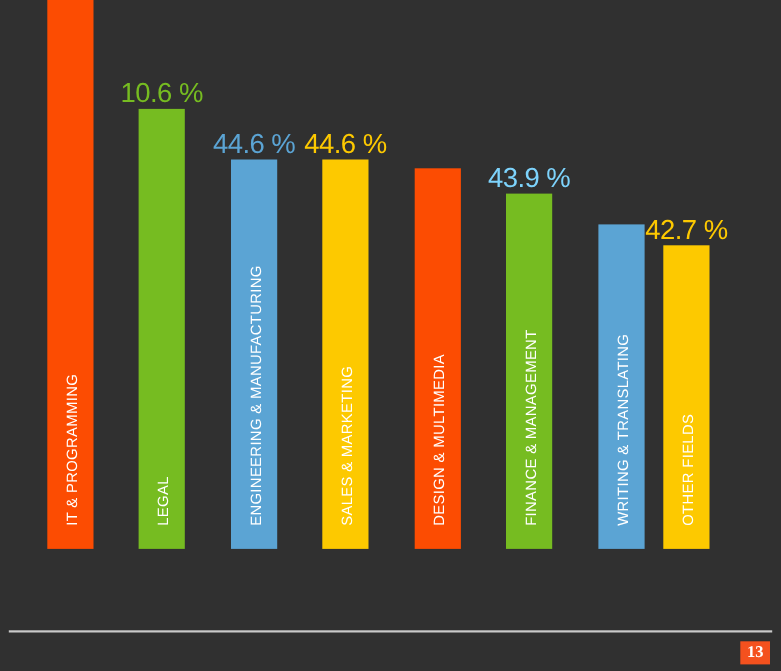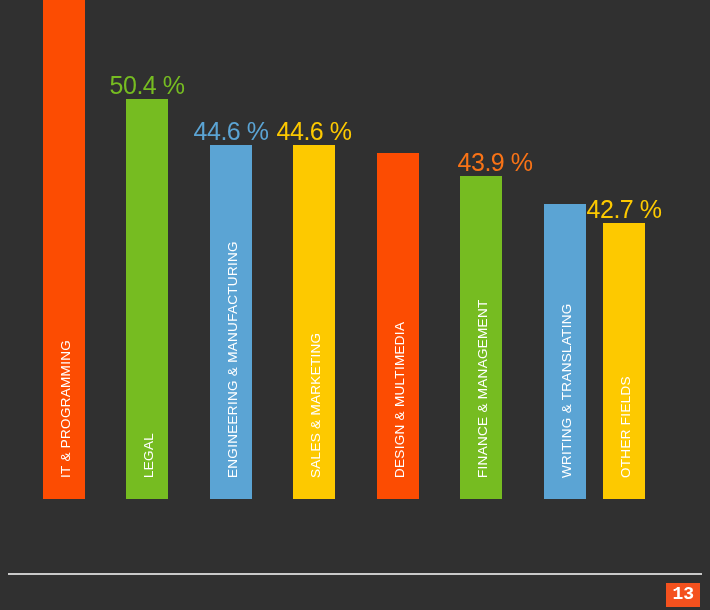--- a/index.html
+++ b/index.html
@@ -88,44 +88,44 @@
   }
   .footer-text {
     color: #d8d8d8;
     font-size: 14px;
     font-family: "Liberation Sans", sans-serif;
     letter-spacing: 0.1px;
   }
   .page-badge {
     background: #f4511e;
     color: #ffffff;
-    font-size: 18px;
+    font-size: 15px;
     font-weight: bold;
     padding: 2px 6px 2px 6px;
     min-width: 12px;
     text-align: center;
-    font-family: Liberation Mono, monospace;
+    font-family: Liberation Serif, serif;
     line-height: 1.1;
   }
 </style>
 </head>
 <body>
 
 <div class="slide">
 
   <div class="chart-area" id="chart-area">
       <div class="bar-group" style="left: 43px; bottom: 57px;">
         <div class="bar-rect" style="height: 500px; background: rgb(252, 76, 2);">
           <div class="label-wrap">
             <div class="vlabel">IT &amp; PROGRAMMING</div>
           </div>
         </div>
       </div>
       <div class="bar-group" style="left: 126px; bottom: 57px;">
-        <div class="bar-value" style="color: rgb(118, 188, 33);">50.4 %</div>
+        <div class="bar-value" style="color: rgb(118, 188, 33);">10.6 %</div>
         <div class="bar-rect" style="height: 400px; background: rgb(118, 188, 33);">
           <div class="label-wrap">
             <div class="vlabel">LEGAL</div>
           </div>
         </div>
       </div>
       <div class="bar-group" style="left: 210px; bottom: 57px;">
         <div class="bar-value" style="color: rgb(91, 164, 212);">44.6 %</div>
         <div class="bar-rect" style="height: 354px; background: rgb(91, 164, 212);">
           <div class="label-wrap">
@@ -142,21 +142,21 @@
         </div>
       </div>
       <div class="bar-group" style="left: 377px; bottom: 57px;">
         <div class="bar-rect" style="height: 346px; background: rgb(252, 76, 2);">
           <div class="label-wrap">
             <div class="vlabel">DESIGN &amp; MULTIMEDIA</div>
           </div>
         </div>
       </div>
       <div class="bar-group" style="left: 460px; bottom: 57px;">
-        <div class="bar-value" style="color: #f97316; margin-left: 14px;">43.9 %</div>
+        <div class="bar-value" style="color: #7dd3fc;">43.9 %</div>
         <div class="bar-rect" style="height: 323px; background: rgb(118, 188, 33);">
           <div class="label-wrap">
             <div class="vlabel">FINANCE &amp; MANAGEMENT</div>
           </div>
         </div>
       </div>
       <div class="bar-group" style="left: 544px; bottom: 57px;">
         <div class="bar-rect" style="height: 295px; background: rgb(91, 164, 212);">
           <div class="label-wrap">
             <div class="vlabel">WRITING &amp; TRANSLATING</div>

